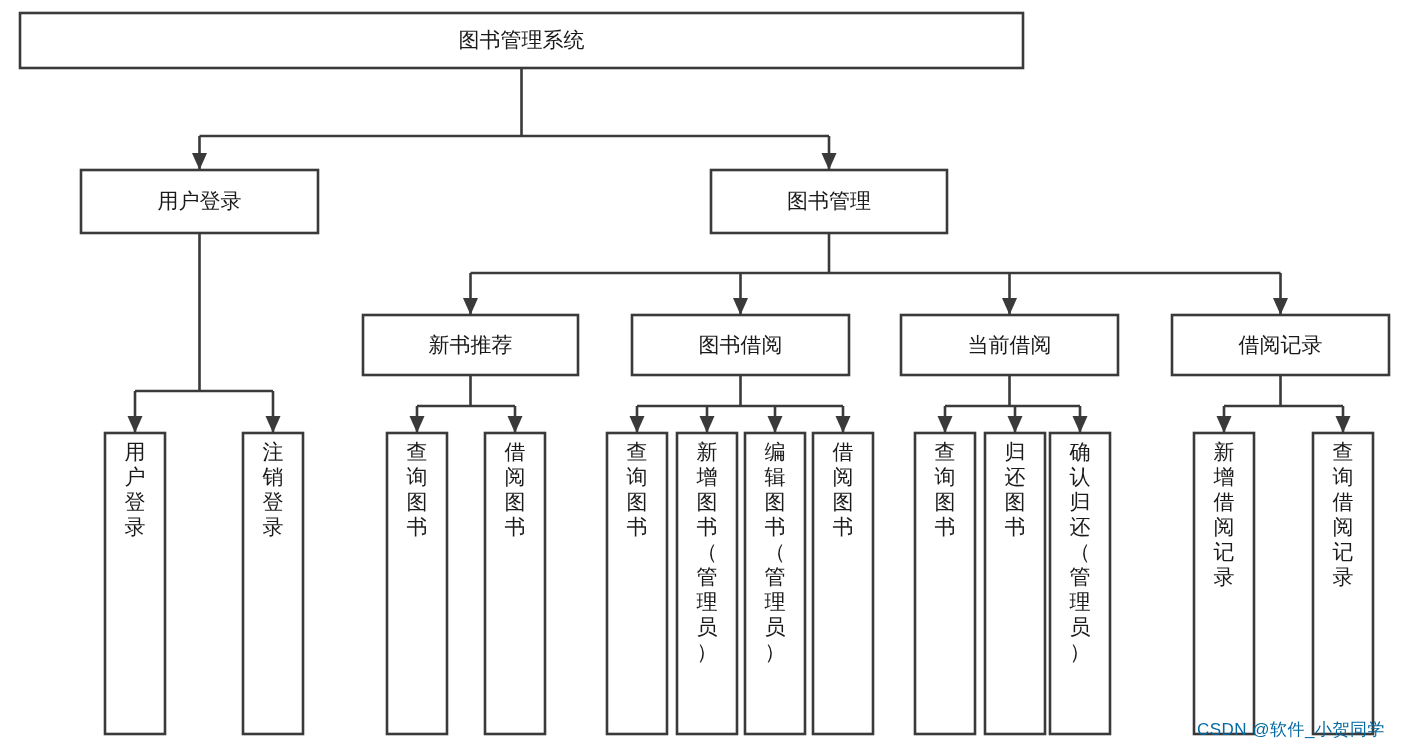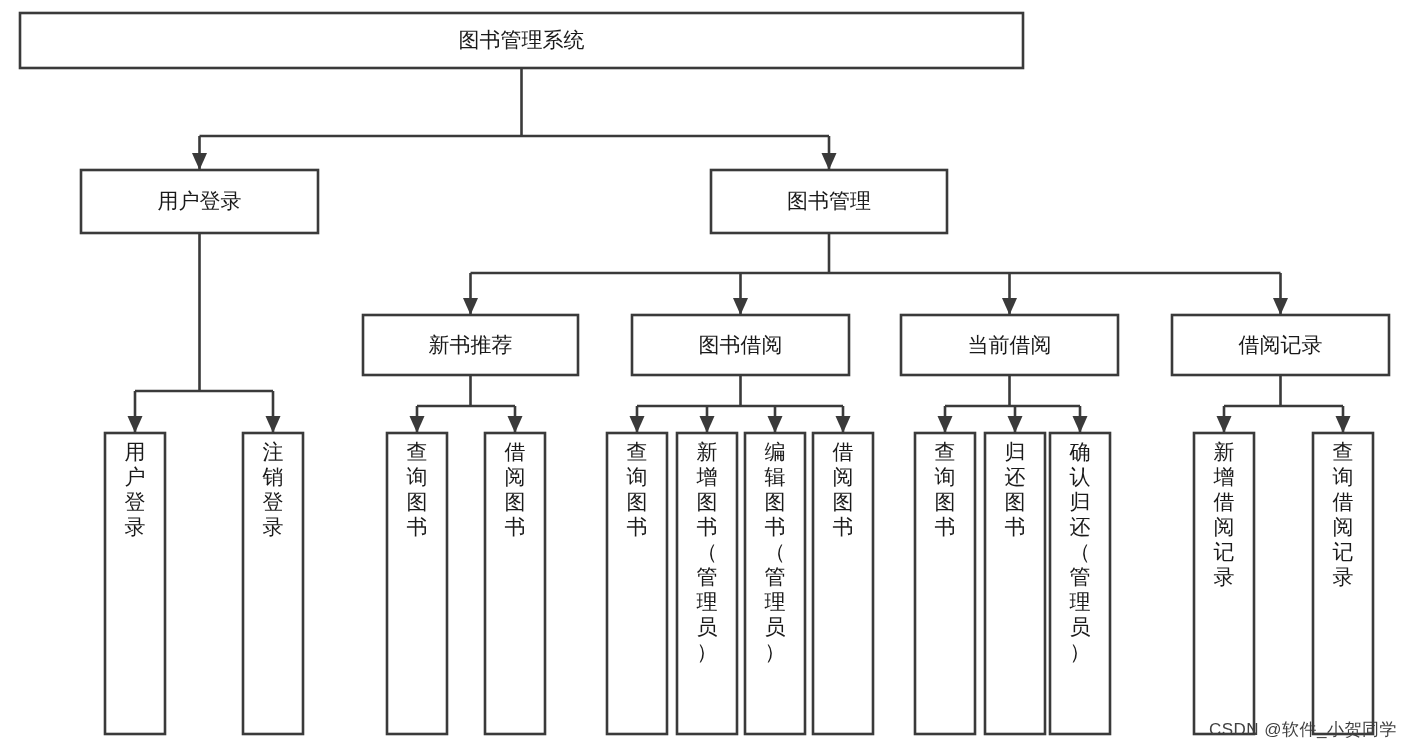--- a/index.html
+++ b/index.html
@@ -50,25 +50,25 @@
     dominant-baseline: middle;
   }
   .node-label-v {
     font-family: "Liberation Sans", "DejaVu Sans", sans-serif;
     font-size: 21px;
     fill: #1a1a1a;
     text-anchor: middle;
   }
   .watermark-text {
     position: absolute;
-    right: 8px;
+    right: 20px;
     bottom: 6px;
     font-family: "Liberation Sans", "DejaVu Sans", sans-serif;
     font-size: 17px;
-    color: #404040;
+    color: #0369a1;
     white-space: nowrap;
     letter-spacing: 0.5px;
     pointer-events: none;
   }
 </style>
 </head>
 <body>
 
 <div id="diagram-root">
   <svg id="tree-svg" viewBox="0 0 1405 747">

